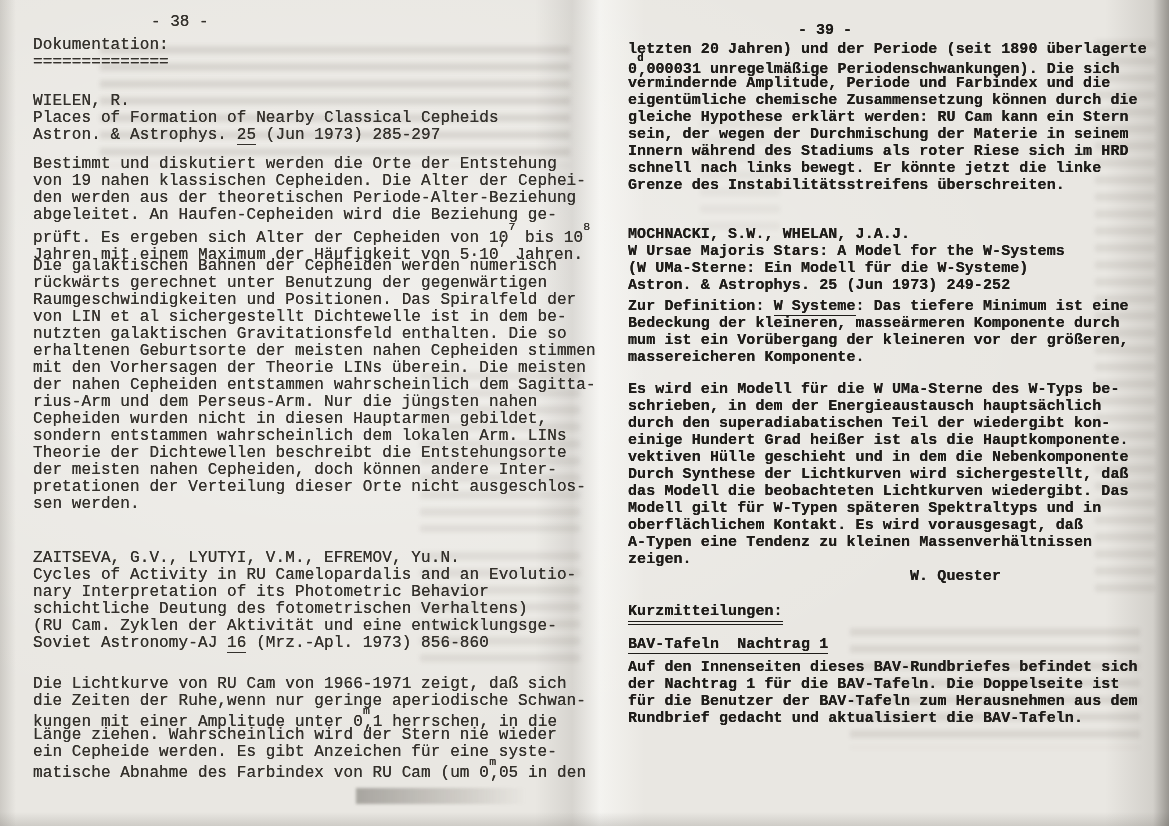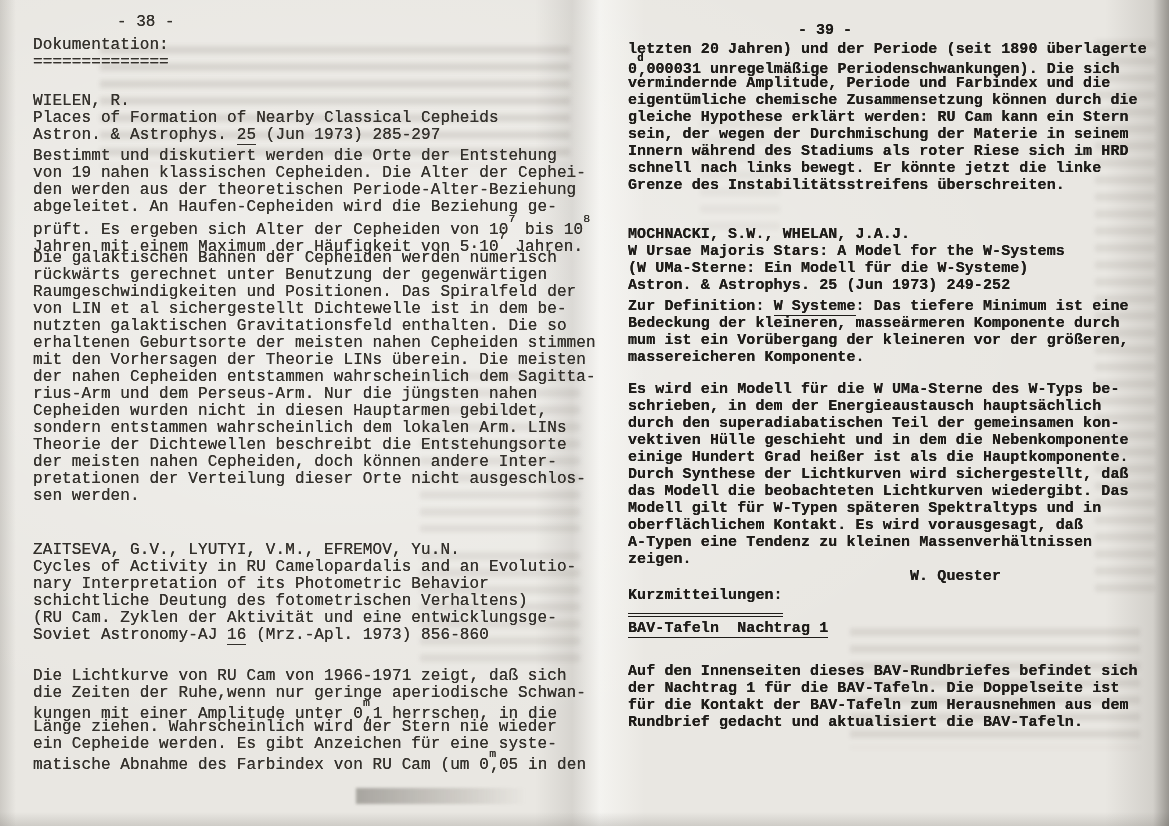--- a/index.html
+++ b/index.html
@@ -17,38 +17,38 @@
       linear-gradient(0deg, rgba(100,96,90,0.20), rgba(100,96,90,0) 14px),
       linear-gradient(90deg, rgba(0,0,0,0) 535px, rgba(110,106,100,0.15) 572px, rgba(253,253,251,0.55) 600px, rgba(0,0,0,0) 645px),
       radial-gradient(ellipse at 30% 40%, rgba(255,255,255,0.35), rgba(255,255,255,0) 60%),
       #e9e7e2;
   }
   .page{position:absolute;}
   .page-left{left:33px;top:14px;width:552px;color:#34312c;font-size:16px;}
   .page-right{left:628px;top:22px;width:534px;color:#1e1c19;font-size:15px;font-weight:700;}
   .line{white-space:pre;height:17px;line-height:17px;letter-spacing:0.1px;text-shadow:0 0 0.5px currentColor;}
   .pageno{white-space:pre;height:17px;line-height:17px;text-shadow:0 0 0.5px currentColor;}
-  .page-left .pageno{margin-left:84px;margin-bottom:6px;}
+  .page-left .pageno{margin-left:118px;margin-bottom:6px;}
   .page-right .pageno{margin-left:170px;margin-bottom:2px;}
 
   .block{margin:0;}
   .mb-heading{margin-bottom:22px;}
-  .mb12{margin-bottom:4px;}
-  .mb14{margin-bottom:26px;}
+  .mb12{margin-bottom:12px;}
+  .mb14{margin-bottom:6px;}
   .mb15{margin-bottom:15px;}
   .mb16{margin-bottom:16px;}
   .mb17{margin-bottom:4px;}
-  .mb18{margin-bottom:2px;}
+  .mb18{margin-bottom:18px;}
   .mb19{margin-bottom:24px;}
   .mb32{margin-bottom:32px;}
   .mb37{margin-bottom:37px;}
   .signature{margin-left:282px;}
 
   .ul{border-bottom:1.5px solid currentColor;}
-  .uul{border-bottom:4px double currentColor;padding-bottom:9px;}
+  .uul{border-bottom:4px double currentColor;padding-bottom:1px;}
   sup{font-size:0.72em;position:relative;top:-0.5em;letter-spacing:0;}
   .mag{display:inline-block;position:relative;width:0.62em;height:1em;vertical-align:baseline;}
   .mag .mt{position:absolute;left:0.02em;top:-0.45em;font-size:0.72em;line-height:1;}
   .mag .mb{position:absolute;left:0.06em;top:0.30em;line-height:1;}
 
   
   .bleed{
     position:absolute;
     background:repeating-linear-gradient(180deg, rgba(110,100,92,0.20) 0 8px, rgba(0,0,0,0) 8px 17px);
     filter:blur(2.2px);
@@ -152,40 +152,40 @@
       </div>
     <div class="block mb15">
         <div class="line">Zur Definition: <span class="ul">W Systeme</span>: Das tiefere Minimum ist eine</div>
         <div class="line">Bedeckung der kleineren, masseärmeren Komponente durch</div>
         <div class="line">mum ist ein Vorübergang der kleineren vor der größeren,</div>
         <div class="line">massereicheren Komponente.</div>
       </div>
     <div class="block">
         <div class="line">Es wird ein Modell für die W UMa-Sterne des W-Typs be-</div>
         <div class="line">schrieben, in dem der Energieaustausch hauptsächlich</div>
-        <div class="line">durch den superadiabatischen Teil der gemeinsamen kon-</div>
+        <div class="line">durch den superadiabatischen Teil der wiedergibt kon-</div>
+        <div class="line">einige Hundert Grad heißer ist als die Hauptkomponente.</div>
         <div class="line">vektiven Hülle geschieht und in dem die Nebenkomponente</div>
-        <div class="line">einige Hundert Grad heißer ist als die Hauptkomponente.</div>
         <div class="line">Durch Synthese der Lichtkurven wird sichergestellt, daß</div>
         <div class="line">das Modell die beobachteten Lichtkurven wiedergibt. Das</div>
         <div class="line">Modell gilt für W-Typen späteren Spektraltyps und in</div>
         <div class="line">oberflächlichem Kontakt. Es wird vorausgesagt, daß</div>
         <div class="line">A-Typen eine Tendenz zu kleinen Massenverhältnissen</div>
         <div class="line">zeigen.</div>
       </div>
     <div class="block signature mb18">
         <div class="line">W. Quester</div>
       </div>
     <div class="block mb16">
         <div class="line"><span class="uul">Kurzmitteilungen:</span></div>
       </div>
     <div class="block mb14">
         <div class="line"><span class="ul">BAV-Tafeln  Nachtrag 1</span></div>
       </div>
     <div class="block">
         <div class="line">Auf den Innenseiten dieses BAV-Rundbriefes befindet sich</div>
         <div class="line">der Nachtrag 1 für die BAV-Tafeln. Die Doppelseite ist</div>
-        <div class="line">für die Kontakt der BAV-Tafeln zum Herausnehmen aus dem</div>
+        <div class="line">für die Benutzer der BAV-Tafeln zum Herausnehmen aus dem</div>
         <div class="line">Rundbrief gedacht und aktualisiert die BAV-Tafeln.</div>
       </div>
   </div>
 
 </div>
 
 </body></html>

